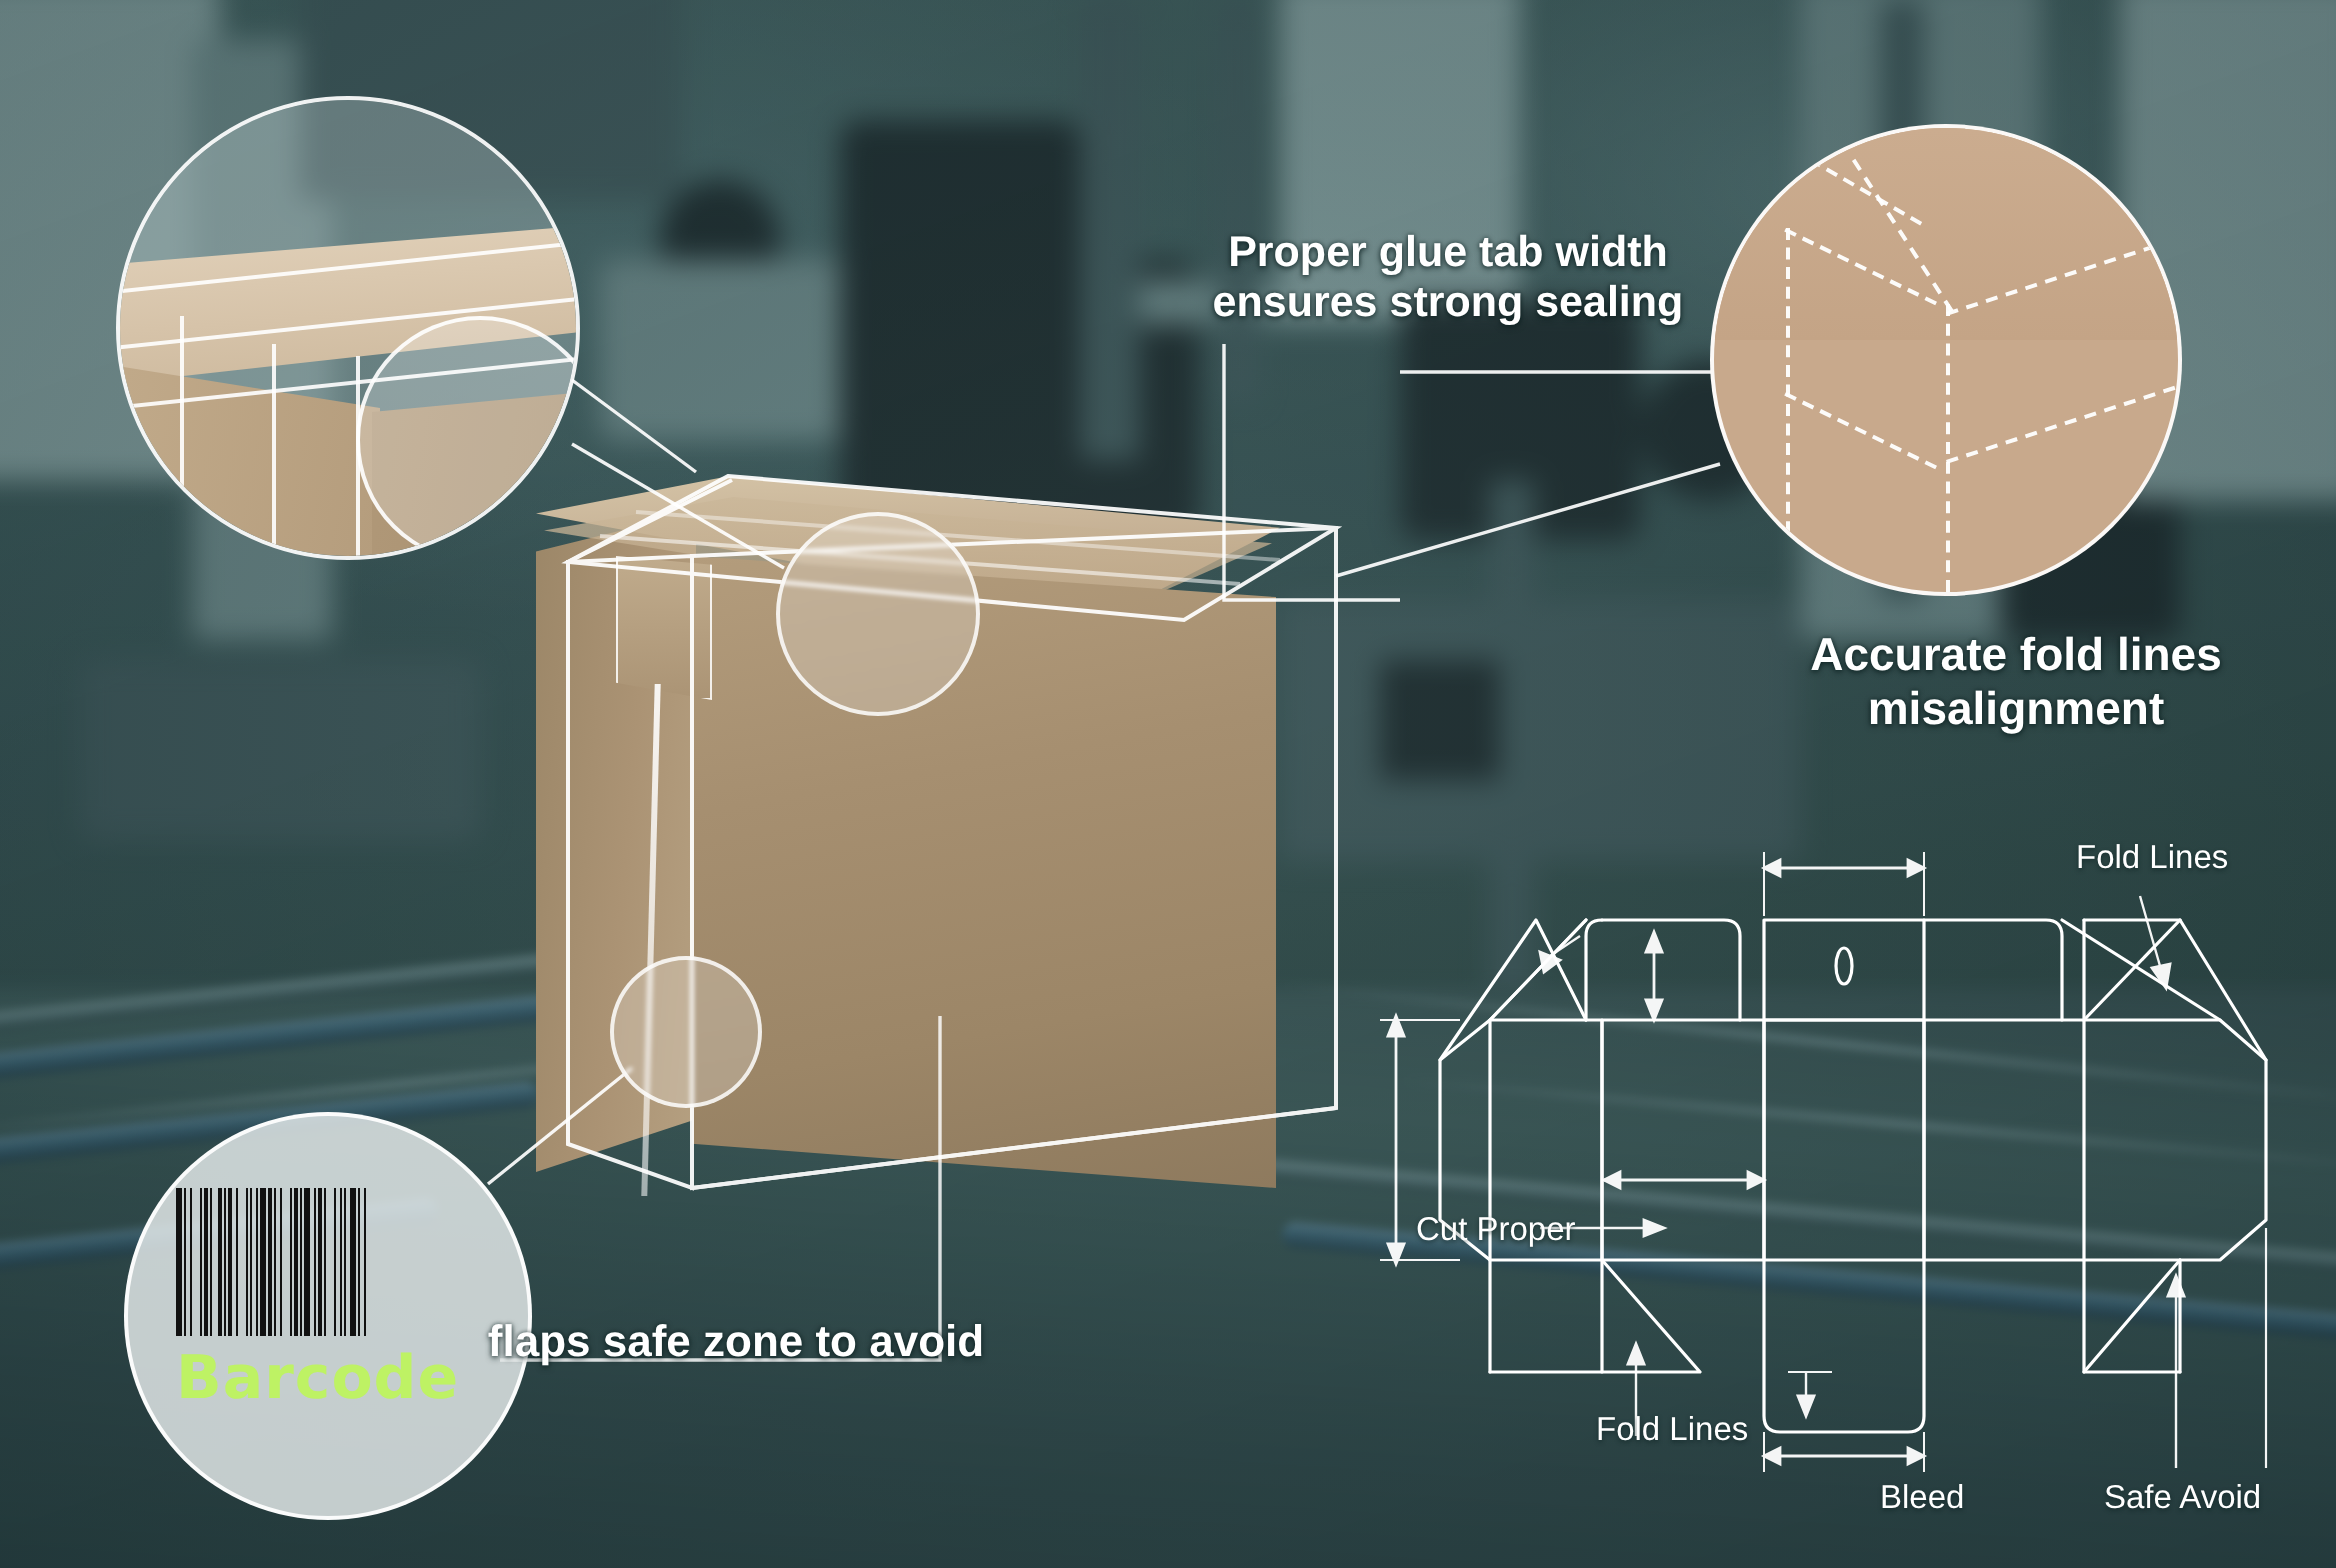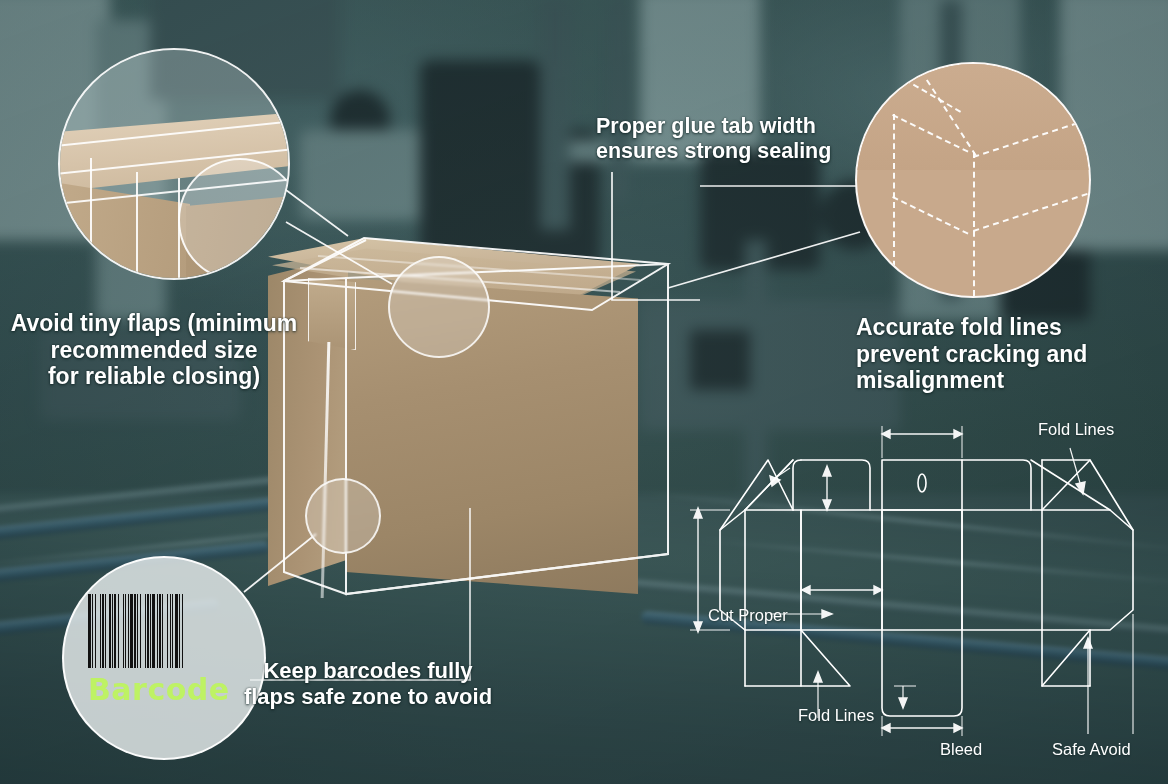--- a/index.html
+++ b/index.html
@@ -160,22 +160,22 @@
   svg.lines{position:absolute;inset:0;width:1168px;height:784px;pointer-events:none;}
 
   
   .callout{
     position:absolute;color:#fff;font-weight:bold;
     font-family:"Liberation Sans", sans-serif;
     text-shadow:0 1px 3px rgba(10,30,30,.75),0 0 2px rgba(10,30,30,.5);
     line-height:1.16;
   }
   #co-flaps{left:4px;top:310px;width:300px;text-align:center;font-size:23px;}
-  #co-glue{left:596px;top:114px;width:256px;text-align:left;font-size:21.5px;}
-  #co-fold{left:856px;top:314px;width:304px;text-align:left;font-size:23px;}
+  #co-glue{left:596px;top:114px;width:256px;text-align:center;font-size:21.5px;}
+  #co-fold{left:856px;top:314px;width:304px;text-align:center;font-size:23px;}
   #co-barcode{left:232px;top:658px;width:272px;text-align:center;font-size:22px;}
 
   
   #dieline{position:absolute;left:690px;top:418px;width:478px;height:366px;}
   #dieline svg{position:absolute;inset:0;}
   .dl-label{
     position:absolute;color:#fff;font-size:16.5px;
     font-family:"Liberation Sans", sans-serif;
     text-shadow:0 1px 2px rgba(10,30,30,.6);
     white-space:nowrap;
@@ -371,39 +371,32 @@
           <i style="width: 1.05px; background: transparent;"></i>
           <i style="width: 1.05px; background: rgb(17, 17, 17);"></i>
           <i style="width: 2.1px; background: transparent;"></i>
           <i style="width: 1.05px; background: rgb(17, 17, 17);"></i>
           <i style="width: 1.05px; background: transparent;"></i>
         </div>
       <div class="bclabel">Barcode</div>
     </div>
   </div>
 
-  <div class="callout" id="co-flaps">
-    <div>Avoid tiny flaps (minimum</div>
-    <div>recommended size</div>
-    <div>for reliable closing)</div>
-  </div>
 
   <div class="callout" id="co-glue">
     <div>Proper glue tab width</div>
     <div>ensures strong sealing</div>
   </div>
 
   <div class="callout" id="co-fold">
     <div>Accurate fold lines</div>
-    <div>prevent cracking and</div>
     <div>misalignment</div>
   </div>
 
   <div class="callout" id="co-barcode">
-    <div>Keep barcodes fully</div>
     <div>flaps safe zone to avoid</div>
   </div>
 
   <div id="dieline">
     <svg viewBox="0 0 478 366" width="478" height="366">
       <g stroke="#ffffff" stroke-width="1.6" fill="none" stroke-linejoin="round" stroke-linecap="round">
 
         <path d="M55 92 L111 92 L111 212 L55 212 Z"></path>
         <path d="M111 92 L192 92 L192 212 L111 212 Z"></path>
         <path d="M192 92 L272 92 L272 212 L192 212 Z"></path>

